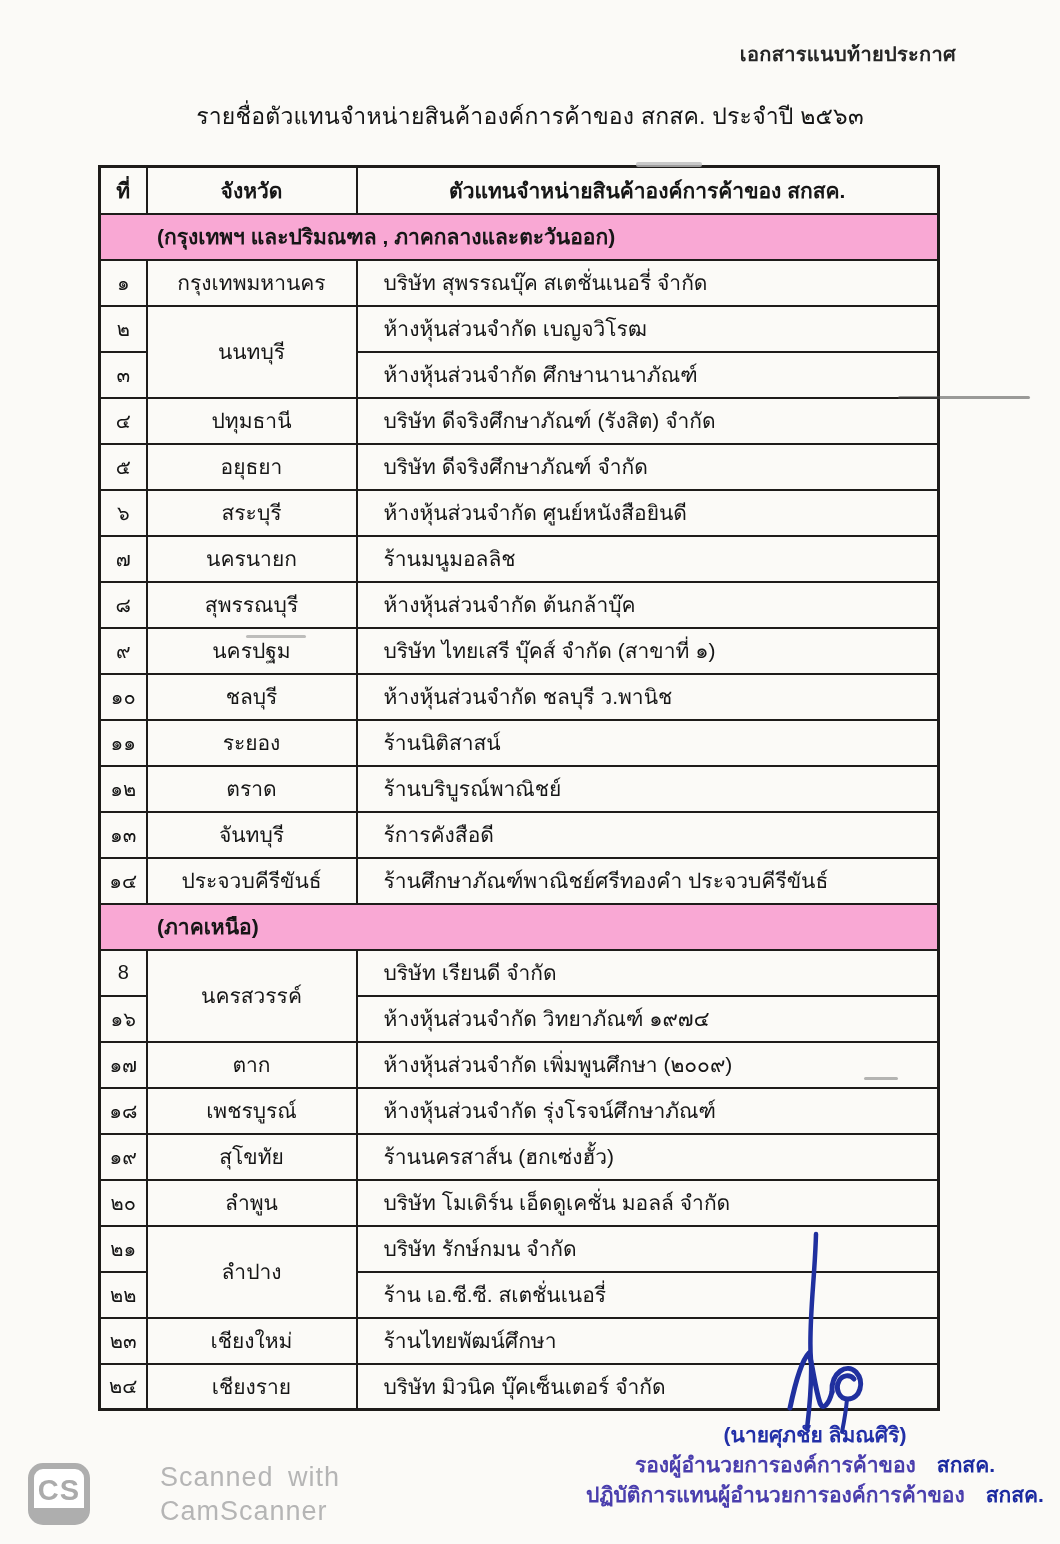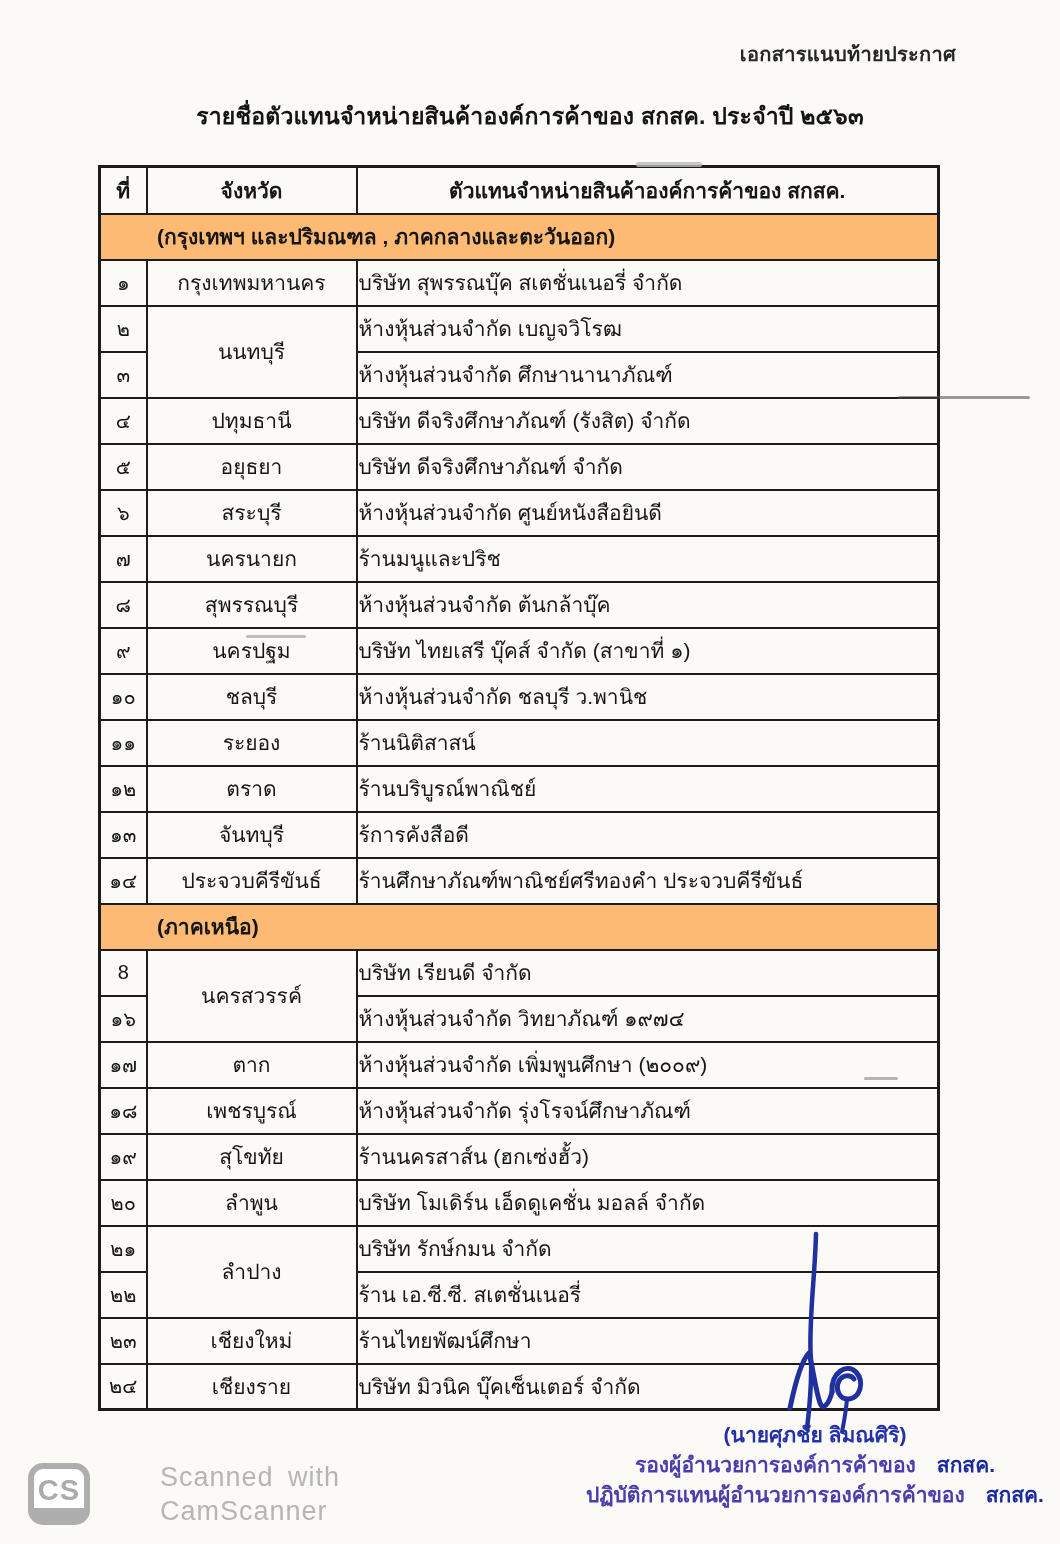--- a/index.html
+++ b/index.html
@@ -16,21 +16,21 @@
     overflow:hidden;
   }
   .corner-note{
     position:absolute;top:38px;right:104px;
     font-size:20px;font-weight:600;color:#252525;
     letter-spacing:.3px;
   }
   .doc-title{
     position:absolute;top:98px;left:0;width:100%;
     text-align:center;
-    font-size:23px;font-weight:700;color:#141414;
+    font-size:23px;font-weight:400;color:#141414;
     letter-spacing:.2px;
   }
   table.dealer-table{
     position:absolute;top:165px;left:98px;
     width:839px;
     border-collapse:collapse;
     table-layout:fixed;
     background:transparent;
   }
   .dealer-table col.cno{width:47px;}
@@ -43,23 +43,23 @@
     color:#161616;
     overflow:hidden;
     white-space:nowrap;
   }
   .dealer-table{border:3px solid #1e1c1a;}
   .dealer-table thead tr{height:47px;}
   .dealer-table tbody tr{height:46px;}
   .dealer-table th{font-weight:700;text-align:center;}
   td.c-no{text-align:center;font-size:20px;}
   td.c-prov{text-align:center;border-radius:20px;}
-  td.c-dealer{text-align:left;padding-left:1px;}
+  td.c-dealer{text-align:left;padding-left:26px;}
   tr.section-row td{
-    background:#fdba74;
+    background:#f9a8d4;
     font-weight:600;
     text-align:left;
     padding-left:56px;
     font-size:21px;
   }
   .signature-svg{
     position:absolute;left:748px;top:1222px;
     width:160px;height:215px;
     pointer-events:none;
   }
@@ -153,21 +153,21 @@
           <td class="c-dealer">บริษัท ดีจริงศึกษาภัณฑ์ จำกัด</td>
         </tr>
         <tr>
           <td class="c-no">๖</td>
           <td class="c-prov">สระบุรี</td>
           <td class="c-dealer">ห้างหุ้นส่วนจำกัด ศูนย์หนังสือยินดี</td>
         </tr>
         <tr>
           <td class="c-no">๗</td>
           <td class="c-prov">นครนายก</td>
-          <td class="c-dealer">ร้านมนูและปริช</td>
+          <td class="c-dealer">ร้านมนูมอลลิช</td>
         </tr>
         <tr>
           <td class="c-no">๘</td>
           <td class="c-prov">สุพรรณบุรี</td>
           <td class="c-dealer">ห้างหุ้นส่วนจำกัด ต้นกล้าบุ๊ค</td>
         </tr>
         <tr>
           <td class="c-no">๙</td>
           <td class="c-prov">นครปฐม</td>
           <td class="c-dealer">บริษัท ไทยเสรี บุ๊คส์ จำกัด (สาขาที่ ๑)</td>

